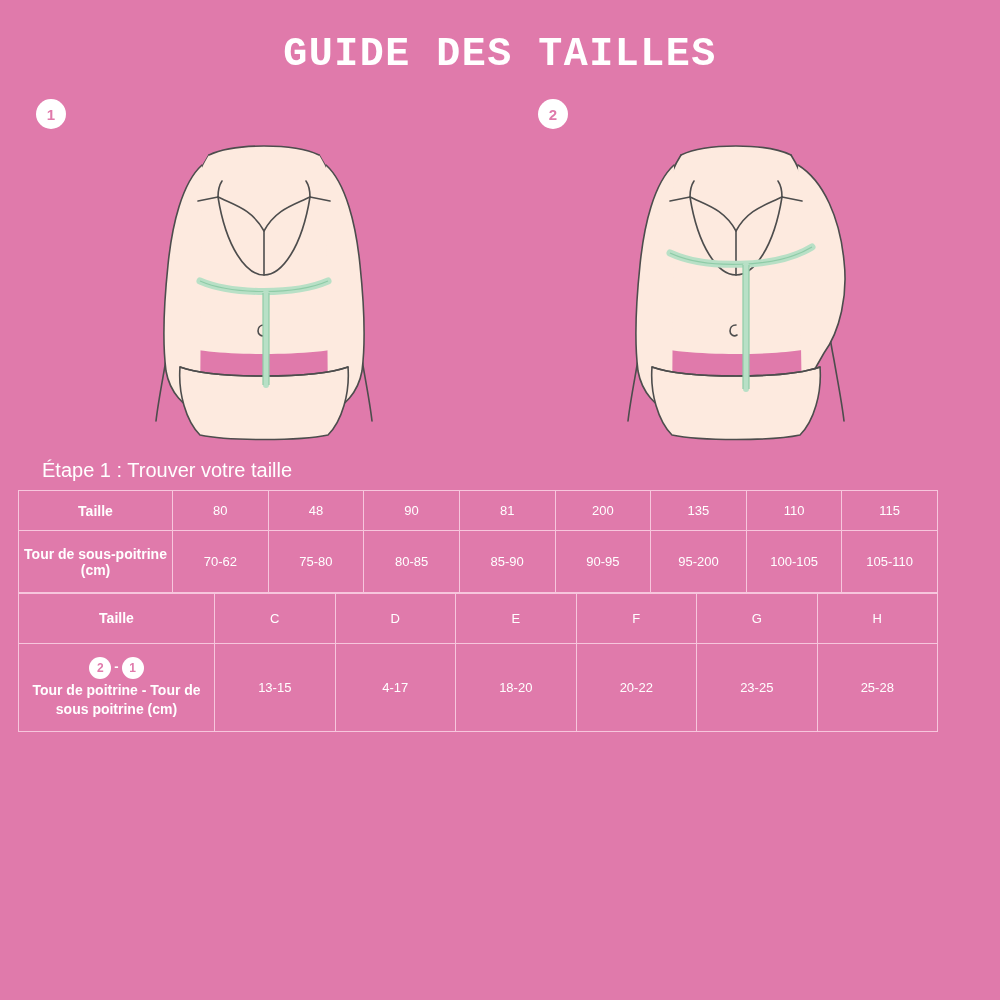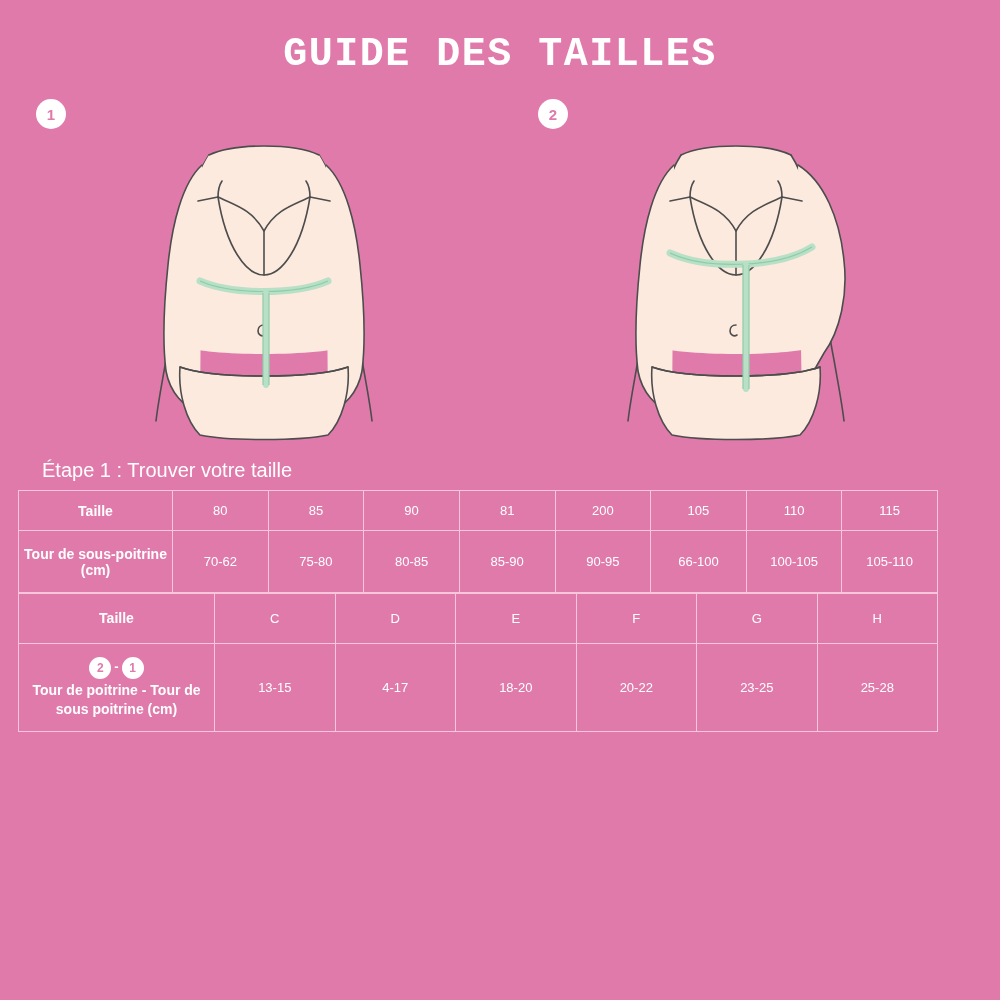--- a/index.html
+++ b/index.html
@@ -217,36 +217,36 @@
     </div>
   </div>
 
   <div class="section-title">Étape 1 : Trouver votre taille</div>
 
   <table id="table-step1">
     <tbody>
         <tr class="r1">
       <td class="rowhead">Taille</td>
       <td>80</td>
-      <td>85</td>
+      <td>48</td>
       <td>90</td>
       <td>81</td>
       <td>200</td>
-      <td>105</td>
+      <td>135</td>
       <td>110</td>
       <td>115</td>
     </tr>
     <tr class="r2">
       <td class="rowhead">Tour de sous-poitrine (cm)</td>
       <td>70-62</td>
       <td>75-80</td>
       <td>80-85</td>
       <td>85-90</td>
       <td>90-95</td>
-      <td>66-100</td>
+      <td>95-200</td>
       <td>100-105</td>
       <td>105-110</td>
     </tr>
   </tbody>
     </table>
 
 
   <table id="table-step2">
     <tbody>
         <tr class="r1">

